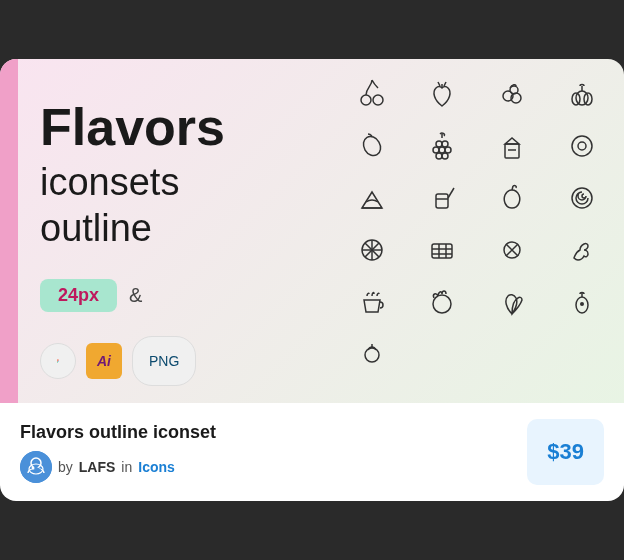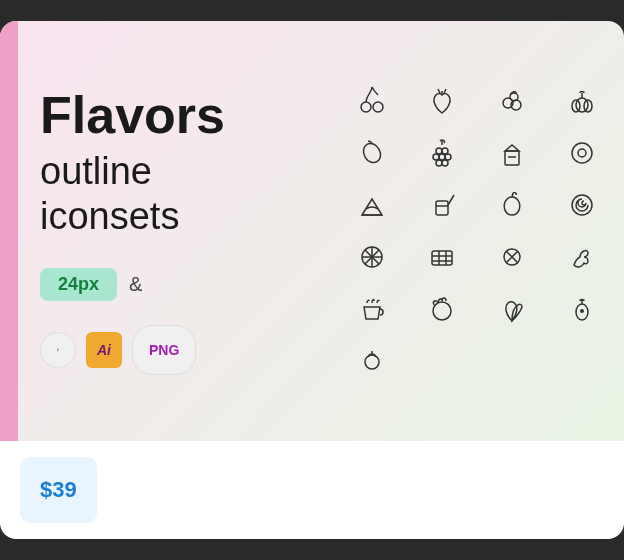--- a/index.html
+++ b/index.html
@@ -12,26 +12,25 @@
       font-family: -apple-system, BlinkMacSystemFont, 'Segoe UI', sans-serif;
     }
     .card {
       width: 624px;
       background: #1e1e1e;
       border-radius: 16px;
       overflow: hidden;
     }
     .card-preview {
       width: 100%;
-      height: 420px;
+      height: 344px;
       background: linear-gradient(135deg, #f9e4f0 0%, #e8f4e4 100%);
       position: relative;
       overflow: hidden;
       display: flex;
-      align-items: center;
     }
     .left-panel {
       width: 330px;
       padding: 40px 30px;
       display: flex;
       flex-direction: column;
       justify-content: flex-start;
     }
     .title-text {
       font-size: 52px;
@@ -47,21 +46,21 @@
       line-height: 1.2;
     }
     .size-badges {
       display: flex;
       align-items: center;
       gap: 12px;
       margin-top: 28px;
     }
     .size-badge {
       background: #a8e6cf;
-      color: #15803d;
+      color: #be185d;
       border-radius: 8px;
       padding: 6px 18px;
       font-size: 18px;
       font-weight: 600;
     }
     .badge-separator {
       font-size: 20px;
       color: #444;
     }
     .format-badges {
@@ -69,22 +68,22 @@
       align-items: center;
       gap: 10px;
       margin-top: 24px;
     }
     .format-badge {
       background: #f0f0f0;
       border: 1px solid #ddd;
       border-radius: 20px;
       padding: 16px 16px;
       font-size: 14px;
-      font-weight: 700;
-      color: #a21caf;
+      font-weight: 400;
+      color: #0c4a6e;
       display: flex;
       align-items: center;
       gap: 6px;
     }
     .figma-icon {
       width: 36px;
       height: 36px;
       background: #f0f0f0;
       border-radius: 50%;
       display: flex;
@@ -193,22 +192,22 @@
   </style>
 </head>
 <body>
 
 <div class="card">
   <div class="card-preview">
     <div class="left-accent"></div>
     <div class="left-panel">
       <div>
         <div class="title-text">Flavors</div>
+        <div class="subtitle-text">iconsets</div>
         <div class="subtitle-text">outline</div>
-        <div class="subtitle-text">iconsets</div>
       </div>
       <div class="size-badges">
         <span class="size-badge">24px</span>
         <span class="badge-separator">&amp;</span>
       </div>
       <div class="format-badges">
         <div class="figma-icon format-badge">
           <svg width="18" height="22" viewBox="0 0 38 57">
             <path d="M19 28.5A9.5 9.5 0 1 1 38 28.5 9.5 9.5 0 0 1 19 28.5z" fill="#1ABCFE"></path>
             <path d="M0 47.5A9.5 9.5 0 0 1 9.5 38H19v9.5a9.5 9.5 0 0 1-19 0z" fill="#0ACF83"></path>
@@ -391,15 +390,35 @@
         <svg viewBox="0 0 32 32">
             <circle cx="16" cy="17" r="7"></circle>
             <path d="M12 12 C14 8 18 8 20 12"></path>
             <path d="M16 10 L16 6"></path>
           </svg>
       </div>
     </div>
   </div>
 
   <div class="card-footer">
+    <div class="footer-left">
+      <span class="product-title">Flavors outline iconset</span>
+      <div class="author-line">
+        <div class="author-avatar">
+          <svg width="32" height="32" viewBox="0 0 32 32">
+            <circle cx="16" cy="16" r="16" fill="#4a90d9"></circle>
+            <path d="M8 22 C8 16 24 16 24 22" stroke="white" stroke-width="1.5" fill="none"></path>
+            <circle cx="16" cy="12" r="5" stroke="white" stroke-width="1.5" fill="#4a90d9"></circle>
+            <path d="M10 18 C12 14 20 16 22 20" fill="#4a90d9" stroke="none"></path>
+
+            <ellipse cx="16" cy="18" rx="7" ry="5" fill="none" stroke="white" stroke-width="1.2"></ellipse>
+            <circle cx="13" cy="17" r="1.5" fill="white"></circle>
+          </svg>
+        </div>
+        <span>by</span>
+        <span class="author-name">LAFS</span>
+        <span>in</span>
+        <span class="author-category">Icons</span>
+      </div>
+    </div>
     <div class="price-badge">$39</div>
   </div>
 </div>
 
 </body></html>

